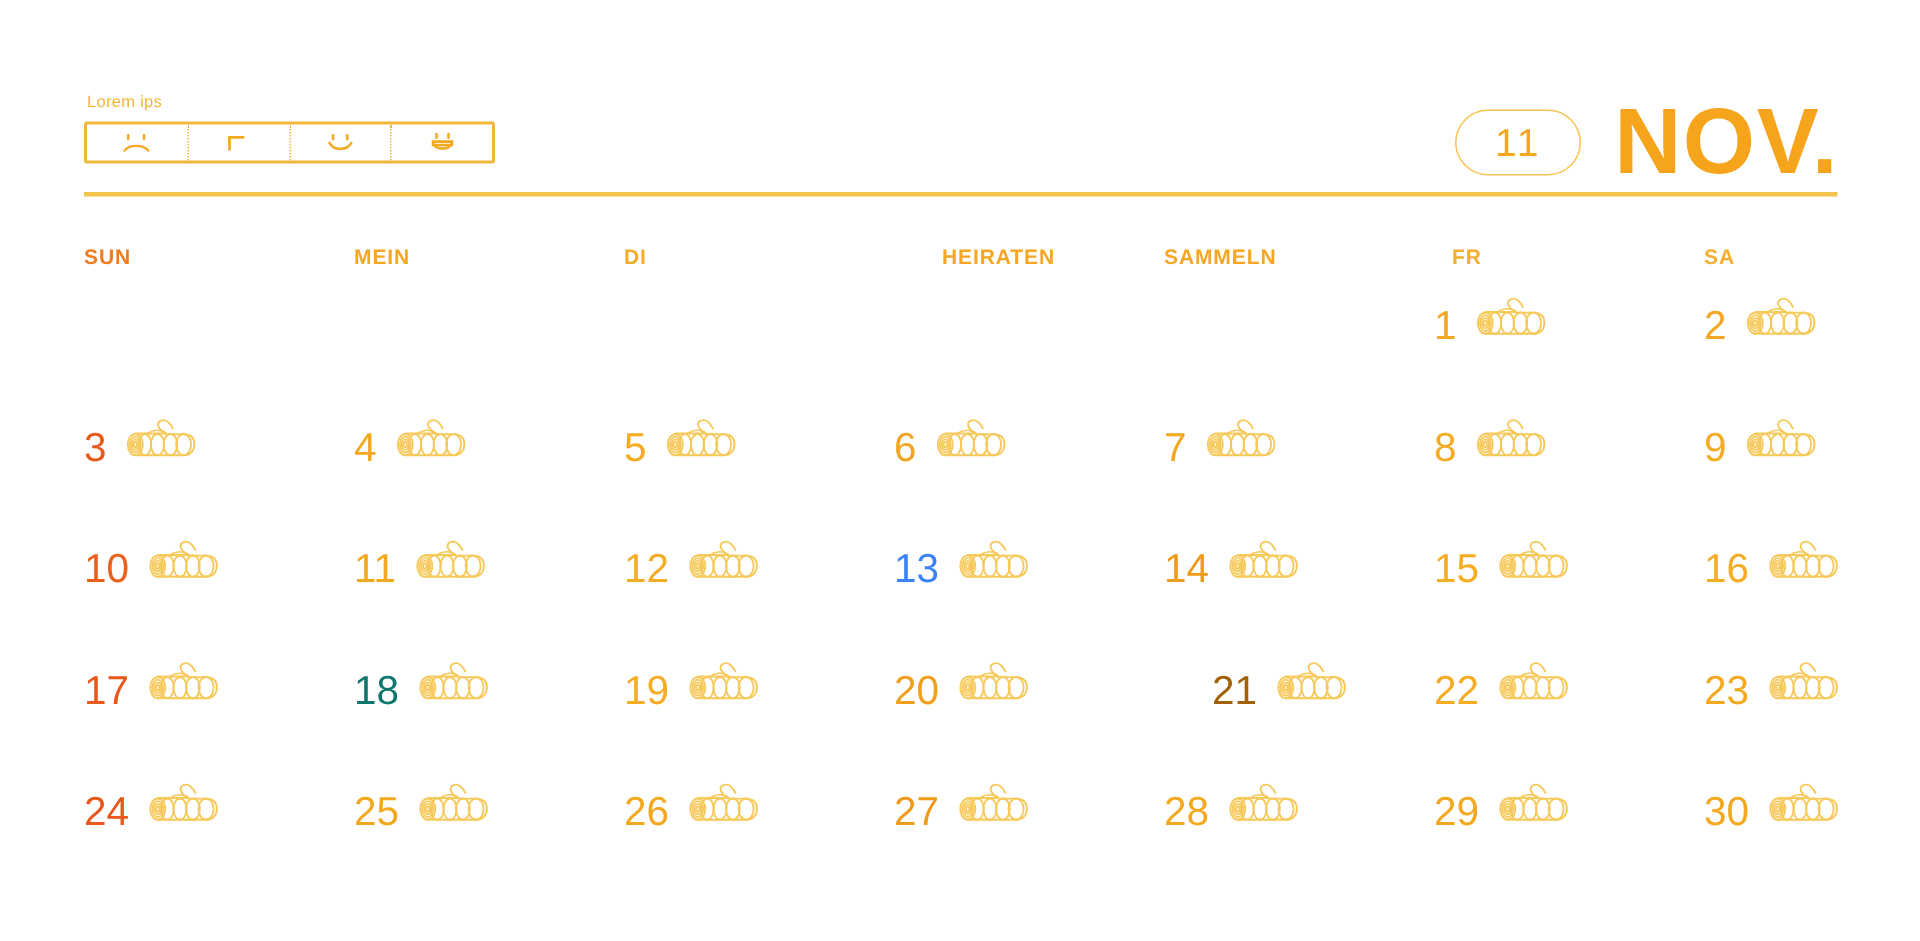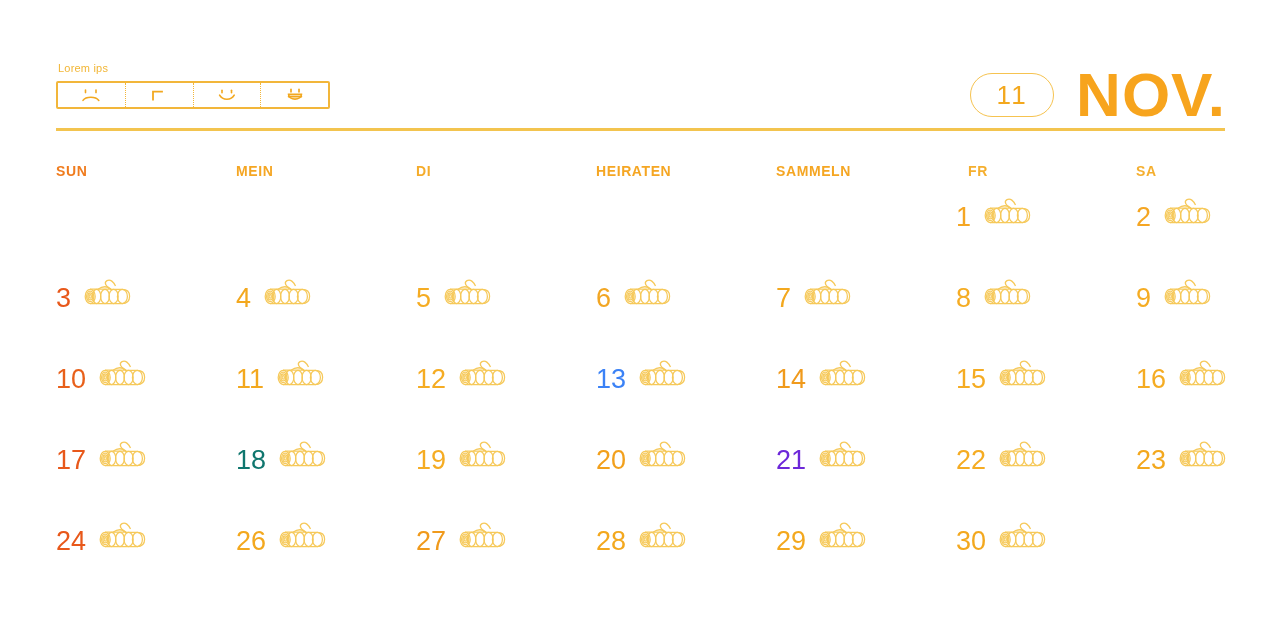--- a/index.html
+++ b/index.html
@@ -208,21 +208,21 @@
       <div class="month-name">NOV.</div>
     </div>
   </div>
 
   <div class="divider"></div>
 
   <div class="weekdays">
       <div class="weekday" style="color: rgb(240, 124, 30);">SUN</div>
       <div class="weekday" style="color: rgb(245, 166, 35);">MEIN</div>
       <div class="weekday" style="color: rgb(245, 172, 43);">DI</div>
-      <div class="weekday" style="color: rgb(245, 166, 35);">HEIRATEN</div>
+      <div class="weekday" style="color: rgb(245, 166, 35); margin-left: 32px;">HEIRATEN</div>
       <div class="weekday" style="color: rgb(245, 166, 35);">SAMMELN</div>
       <div class="weekday" style="color: rgb(245, 175, 47); padding-left: 12px;">FR</div>
       <div class="weekday" style="color: rgb(245, 175, 47);">SA</div>
     </div>
 
   <div class="grid">
       <div class="cell empty"></div>
       <div class="cell empty"></div>
       <div class="cell empty"></div>
       <div class="cell empty"></div>
@@ -581,21 +581,21 @@
             <ellipse cx="16.6" cy="19.4" rx="4.2" ry="7.1"></ellipse>
             <ellipse cx="10.2" cy="19.4" rx="5.0" ry="7.1"></ellipse>
             <ellipse cx="10.2" cy="19.4" rx="3.6" ry="5.3"></ellipse>
             <ellipse cx="10.2" cy="19.4" rx="2.3" ry="3.5"></ellipse>
             <ellipse cx="10.2" cy="19.4" rx="1.1" ry="1.8"></ellipse>
             <path d="M18 12.2 C22 9.4, 27 9.0, 31 12.0"></path>
           </g>
         </svg>
       </div>
       <div class="cell">
-        <div class="daynum" style="color: #6d28d9;">21</div>
+        <div class="daynum" style="color: #a16207; margin-left: 32px;">21</div>
         <svg width="56" height="34" viewBox="0 0 56 34" class="rollicon">
           <g fill="none" stroke="#F6C95A" stroke-width="1.25" stroke-linejoin="round">
             <path d="M10 26.5 L42 26.5 C47.3 26.5 49.6 23.2 49.6 19.2 C49.6 15.2 47.3 12.4 42 12.4 L30 12.4"></path>
             <path d="M10 12.0 L30 12.0 C26 9.0 23.5 5.5 27 3.6 C30.5 1.8 33.5 5.0 35.5 9.0"></path>
             <ellipse cx="42.4" cy="19.4" rx="5.0" ry="7.1"></ellipse>
             <ellipse cx="33.6" cy="19.4" rx="4.6" ry="7.1"></ellipse>
             <ellipse cx="25.0" cy="19.4" rx="4.4" ry="7.1"></ellipse>
             <ellipse cx="16.6" cy="19.4" rx="4.2" ry="7.1"></ellipse>
             <ellipse cx="10.2" cy="19.4" rx="5.0" ry="7.1"></ellipse>
             <ellipse cx="10.2" cy="19.4" rx="3.6" ry="5.3"></ellipse>
@@ -653,20 +653,38 @@
             <ellipse cx="16.6" cy="19.4" rx="4.2" ry="7.1"></ellipse>
             <ellipse cx="10.2" cy="19.4" rx="5.0" ry="7.1"></ellipse>
             <ellipse cx="10.2" cy="19.4" rx="3.6" ry="5.3"></ellipse>
             <ellipse cx="10.2" cy="19.4" rx="2.3" ry="3.5"></ellipse>
             <ellipse cx="10.2" cy="19.4" rx="1.1" ry="1.8"></ellipse>
             <path d="M18 12.2 C22 9.4, 27 9.0, 31 12.0"></path>
           </g>
         </svg>
       </div>
       <div class="cell">
+        <div class="daynum" style="color: rgb(243, 168, 30);">25</div>
+        <svg width="56" height="34" viewBox="0 0 56 34" class="rollicon">
+          <g fill="none" stroke="#F6C95A" stroke-width="1.25" stroke-linejoin="round">
+            <path d="M10 26.5 L42 26.5 C47.3 26.5 49.6 23.2 49.6 19.2 C49.6 15.2 47.3 12.4 42 12.4 L30 12.4"></path>
+            <path d="M10 12.0 L30 12.0 C26 9.0 23.5 5.5 27 3.6 C30.5 1.8 33.5 5.0 35.5 9.0"></path>
+            <ellipse cx="42.4" cy="19.4" rx="5.0" ry="7.1"></ellipse>
+            <ellipse cx="33.6" cy="19.4" rx="4.6" ry="7.1"></ellipse>
+            <ellipse cx="25.0" cy="19.4" rx="4.4" ry="7.1"></ellipse>
+            <ellipse cx="16.6" cy="19.4" rx="4.2" ry="7.1"></ellipse>
+            <ellipse cx="10.2" cy="19.4" rx="5.0" ry="7.1"></ellipse>
+            <ellipse cx="10.2" cy="19.4" rx="3.6" ry="5.3"></ellipse>
+            <ellipse cx="10.2" cy="19.4" rx="2.3" ry="3.5"></ellipse>
+            <ellipse cx="10.2" cy="19.4" rx="1.1" ry="1.8"></ellipse>
+            <path d="M18 12.2 C22 9.4, 27 9.0, 31 12.0"></path>
+          </g>
+        </svg>
+      </div>
+      <div class="cell">
         <div class="daynum" style="color: rgb(243, 168, 30);">26</div>
         <svg width="56" height="34" viewBox="0 0 56 34" class="rollicon">
           <g fill="none" stroke="#F6C95A" stroke-width="1.25" stroke-linejoin="round">
             <path d="M10 26.5 L42 26.5 C47.3 26.5 49.6 23.2 49.6 19.2 C49.6 15.2 47.3 12.4 42 12.4 L30 12.4"></path>
             <path d="M10 12.0 L30 12.0 C26 9.0 23.5 5.5 27 3.6 C30.5 1.8 33.5 5.0 35.5 9.0"></path>
             <ellipse cx="42.4" cy="19.4" rx="5.0" ry="7.1"></ellipse>
             <ellipse cx="33.6" cy="19.4" rx="4.6" ry="7.1"></ellipse>
             <ellipse cx="25.0" cy="19.4" rx="4.4" ry="7.1"></ellipse>
             <ellipse cx="16.6" cy="19.4" rx="4.2" ry="7.1"></ellipse>
             <ellipse cx="10.2" cy="19.4" rx="5.0" ry="7.1"></ellipse>

